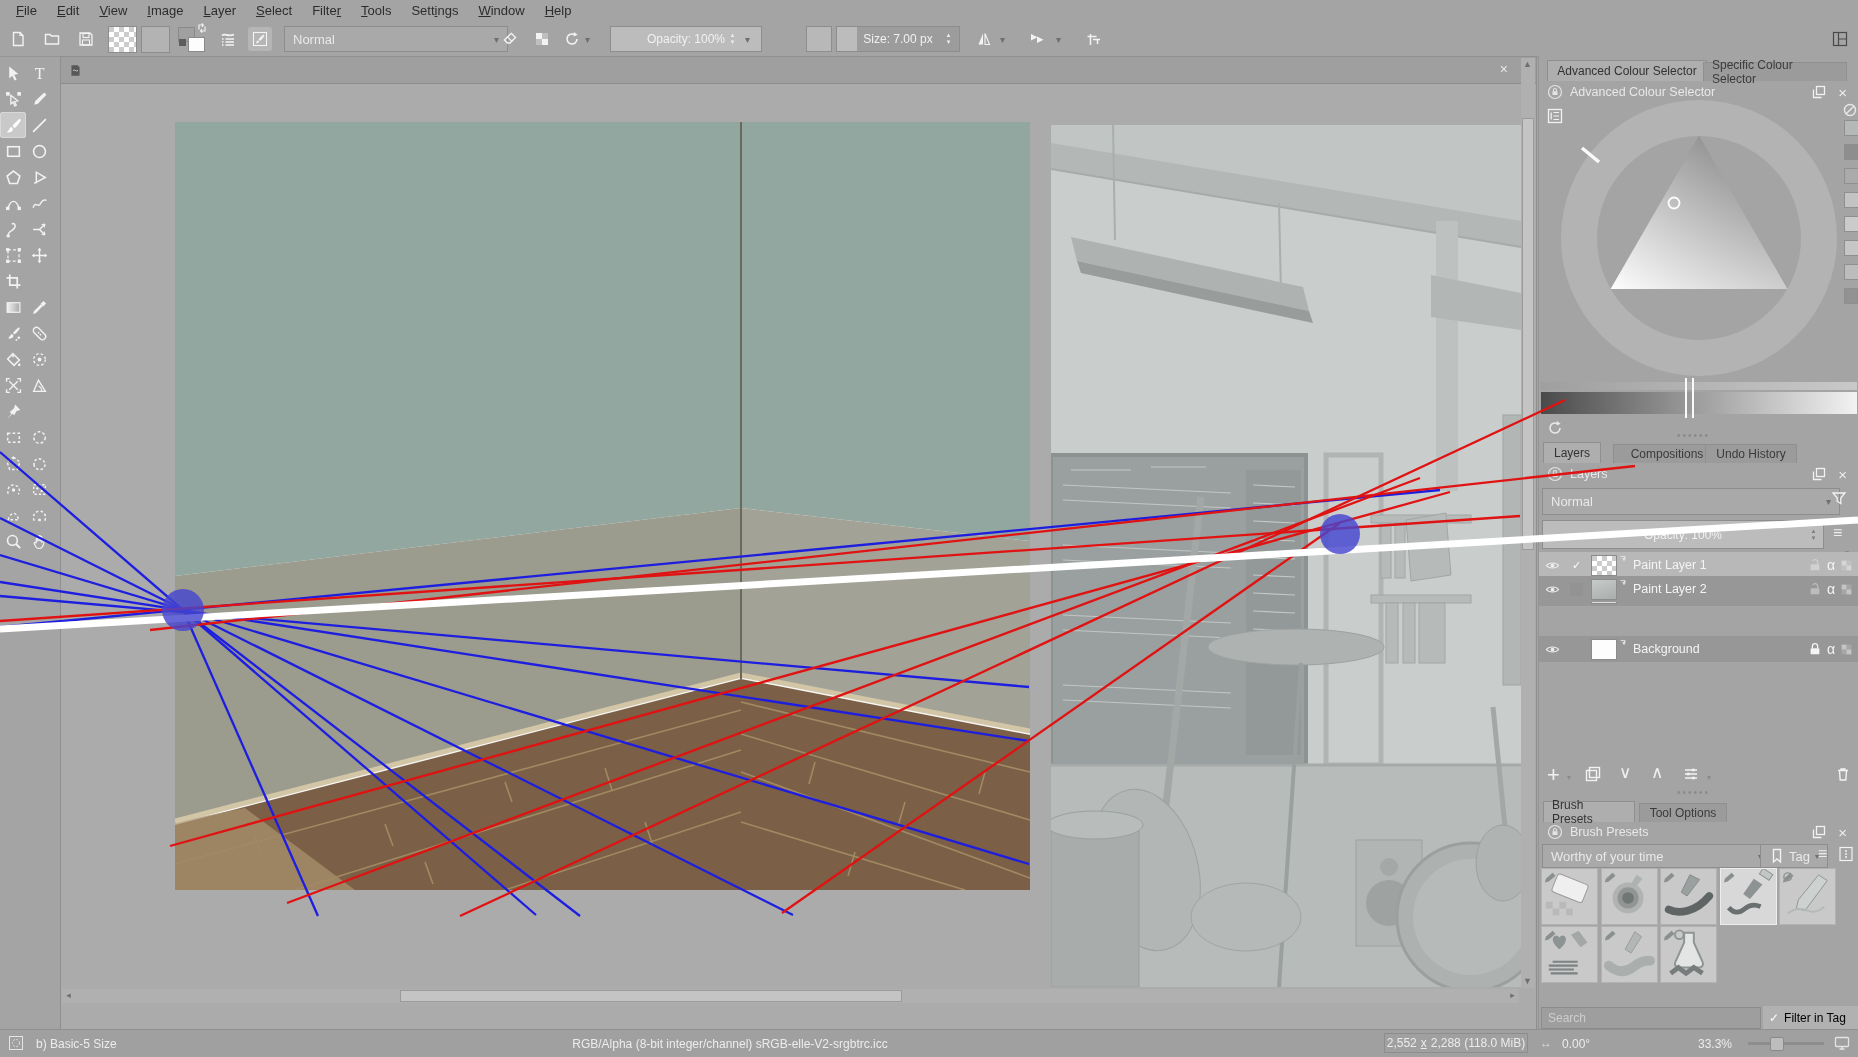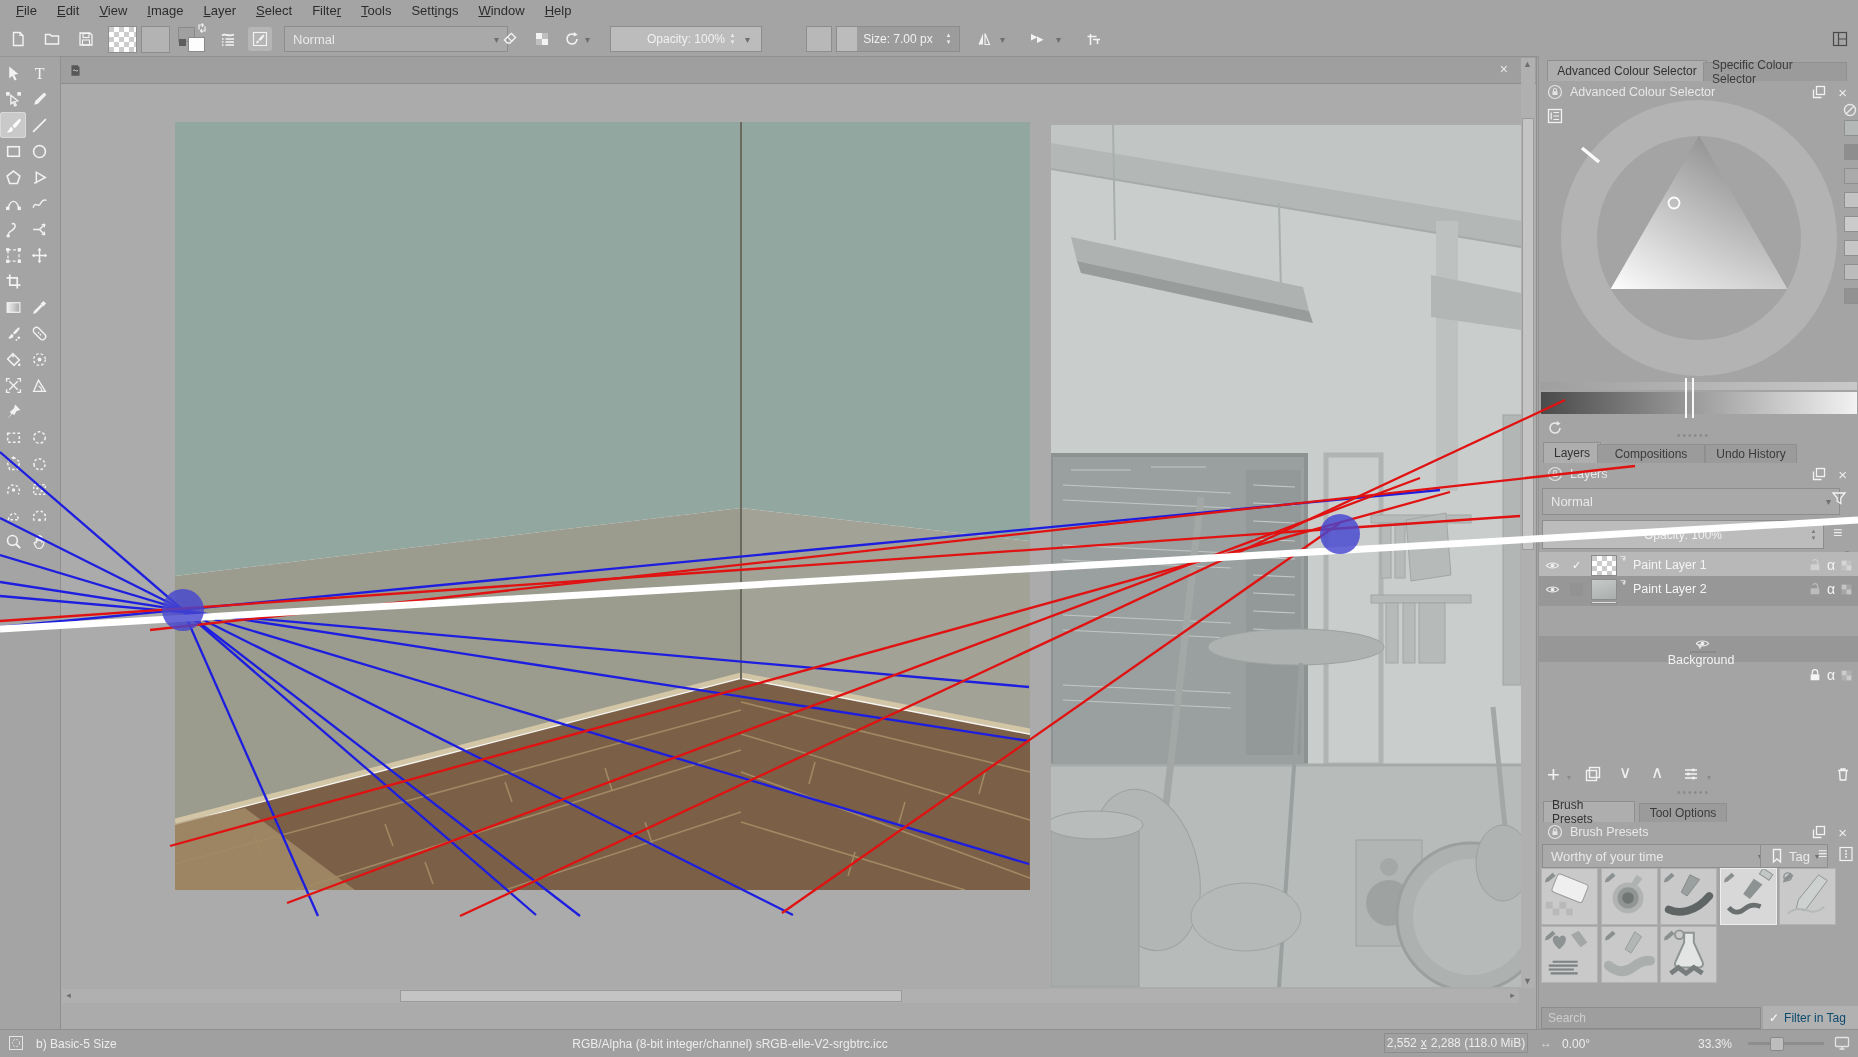--- a/index.html
+++ b/index.html
@@ -647,21 +647,21 @@
         <svg width="16" height="16" viewBox="0 0 16 16">
           <path d="M13 8 A5 5 0 1 1 10.5 3.7" fill="none" stroke="currentColor" stroke-width="1.6"></path>
           <path d="M9.8 1 L13.6 3.8 L9.8 5.6 Z" fill="currentColor"></path>
         </svg>
       </span>
     <div class="dots" style="left:138px;top:374px">••••••</div>
 
     <div class="dtab active" style="left:4px;top:386px;width:58px">
         <span>Layers</span>
       </div>
-    <div class="dtab" style="left:58px;top:388px;width:108px;height:19px">
+    <div class="dtab" style="left:74px;top:388px;width:108px;height:19px">
         <span>Compositions</span>
       </div>
     <div class="dtab" style="left:166px;top:388px;width:92px;height:19px">
         <span>Undo History</span>
       </div>
 
     <div class="dhead" style="left:8px;top:408px;width:300px">
       <span class="hico ico">
           <svg width="16" height="16" viewBox="0 0 16 16">
             <circle cx="8" cy="8" r="6.5" fill="none" stroke="currentColor" stroke-width="1.2"></circle>
@@ -793,21 +793,21 @@
             <span class="ico" style="opacity: 0.5;">
               <svg width="13" height="13" viewBox="0 0 16 16">
                 <rect x="2" y="2" width="6" height="6" fill="currentColor"></rect>
                 <rect x="8" y="8" width="6" height="6" fill="currentColor"></rect>
                 <rect x="8" y="2" width="6" height="6" fill="currentColor" opacity=".35"></rect>
                 <rect x="2" y="8" width="6" height="6" fill="currentColor" opacity=".35"></rect>
               </svg>
             </span>
           </span>
         </div>
-        <div class="layer-row" style="top: 580px; flex-direction: column;">
+        <div class="layer-row" style="top: 580px;">
           <span class="ico" style="margin-left: 6px; color: rgb(237, 237, 237);">
             <svg width="15" height="15" viewBox="0 0 16 16">
               <path d="M1.5 8 C4 4.5 12 4.5 14.5 8 C12 11.5 4 11.5 1.5 8 Z" fill="none" stroke="currentColor" stroke-width="1.2"></path>
               <circle cx="8" cy="8" r="2" fill="currentColor"></circle>
             </svg>
           </span>
           <span style="width: 13px; height: 13px; margin-left: 10px; display: inline-flex; align-items: center; justify-content: center; color: rgb(253, 253, 253); font-size: 11px; visibility: hidden;"></span>
           <span class="lthumb" style="background: rgb(253, 253, 253); margin-left: 8px;"></span>
           <span class="ico" style="color: rgb(230, 230, 230); margin: -10px 0px 0px 2px;">
             <svg width="10" height="10" viewBox="0 0 16 16">
@@ -957,21 +957,21 @@
             <path d="M4 10 l7 -6 3 3 -7 6 -4 1 Z" fill="#8a8f8f"></path>
             <path d="M24 6 h10 v10 l9 20 a4 4 0 0 1 -4 6 h-20 a4 4 0 0 1 -4 -6 l9 -20 Z" fill="#e2e5e4" stroke="#8f9494" stroke-width="2"></path>
             <circle cx="19" cy="8" r="4.5" fill="none" stroke="#8f9494" stroke-width="2"></circle>
             <path d="M10 48 l8 -6 8 6 8 -6 9 6" stroke="#777c7c" stroke-width="5" fill="none"></path>
           </svg></div>
       </div>
 
     <input class="search abs" style="left: 2px; top: 951px; width: 206px; height: 16px;" placeholder="Search">
     <div class="abs" style="left:224px;top:950px;width:96px;height:24px;background:#b1b1b1;display:flex;align-items:center;gap:5px;padding-left:6px;box-sizing:border-box">
       <span style="color:#fdfdfd">✓</span>
-      <span style="color:#0c4a6e">Filter in Tag</span>
+      <span style="color:#000000">Filter in Tag</span>
     </div>
   </div>
 
   <div class="statusbar">
     <span class="ico abs" style="left:8px;top:5px;color:#e4e4e4">
         <svg width="16" height="16" viewBox="0 0 16 16">
           <rect x="1.5" y="1.5" width="13" height="13" fill="none" stroke="currentColor" stroke-width="1"></rect>
           <circle cx="8" cy="8" r="3.6" fill="none" stroke="currentColor" stroke-width="1" stroke-dasharray="1.8 1.6"></circle>
         </svg>
       </span>

